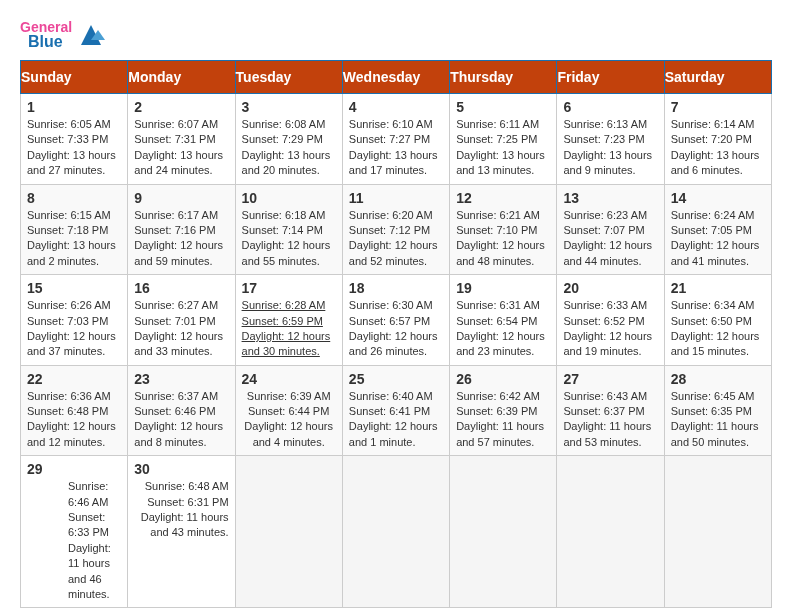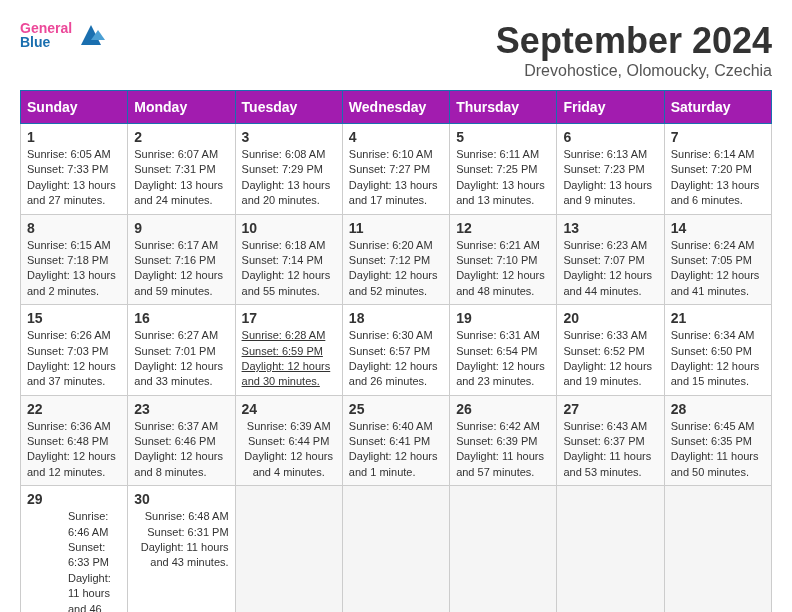--- a/index.html
+++ b/index.html
@@ -24,23 +24,24 @@
       display: flex;
       flex-direction: column;
       line-height: 1;
     }
     .logo-general {
       font-size: 14px;
       font-weight: bold;
       color: #ec4899;
     }
     .logo-blue {
-      font-size: 14px;
+      font-size: 16px;
       font-weight: bold;
       color: #1a6faf;
+      margin-left: 8px;
     }
     .logo-icon {
       width: 30px;
       height: 30px;
       margin-left: 4px;
     }
     .title-section {
       text-align: right;
     }
     .month-title {
@@ -50,23 +51,23 @@
     }
     .location-subtitle {
       font-size: 16px;
       color: #555;
     }
     .calendar-table {
       width: 100%;
       border-collapse: collapse;
     }
     .calendar-table th {
-      background-color: #a21caf;
+      background-color: #c2410c;
       color: white;
-      padding: 8px 6px;
+      padding: 8px 0;
       text-align: left;
       font-size: 14px;
       font-weight: bold;
       border: 1px solid #1a6faf;
     }
     .calendar-table td {
       border: 1px solid #ccc;
       vertical-align: top;
       padding: 5px 6px;
       width: 14.28%;
@@ -101,24 +102,20 @@
   <div class="logo">
     <div class="logo-text">
       <span class="logo-general">General</span>
       <span class="logo-blue">Blue</span>
     </div>
     <svg class="logo-icon" viewBox="0 0 30 30" xmlns="http://www.w3.org/2000/svg">
       <polygon points="5,25 15,5 25,25" fill="#1a6faf"></polygon>
       <polygon points="15,20 22,10 29,20" fill="#4a9fd4"></polygon>
     </svg>
   </div>
-  <div class="title-section">
-    <div class="month-title">September 2024</div>
-    <div class="location-subtitle">Drevohostice, Olomoucky, Czechia</div>
-  </div>
 </div>
 
 <table class="calendar-table">
   <thead>
     <tr>
     <th>Sunday</th>
         <th>Monday</th>
         <th>Tuesday</th>
         <th>Wednesday</th>
         <th>Thursday</th>

